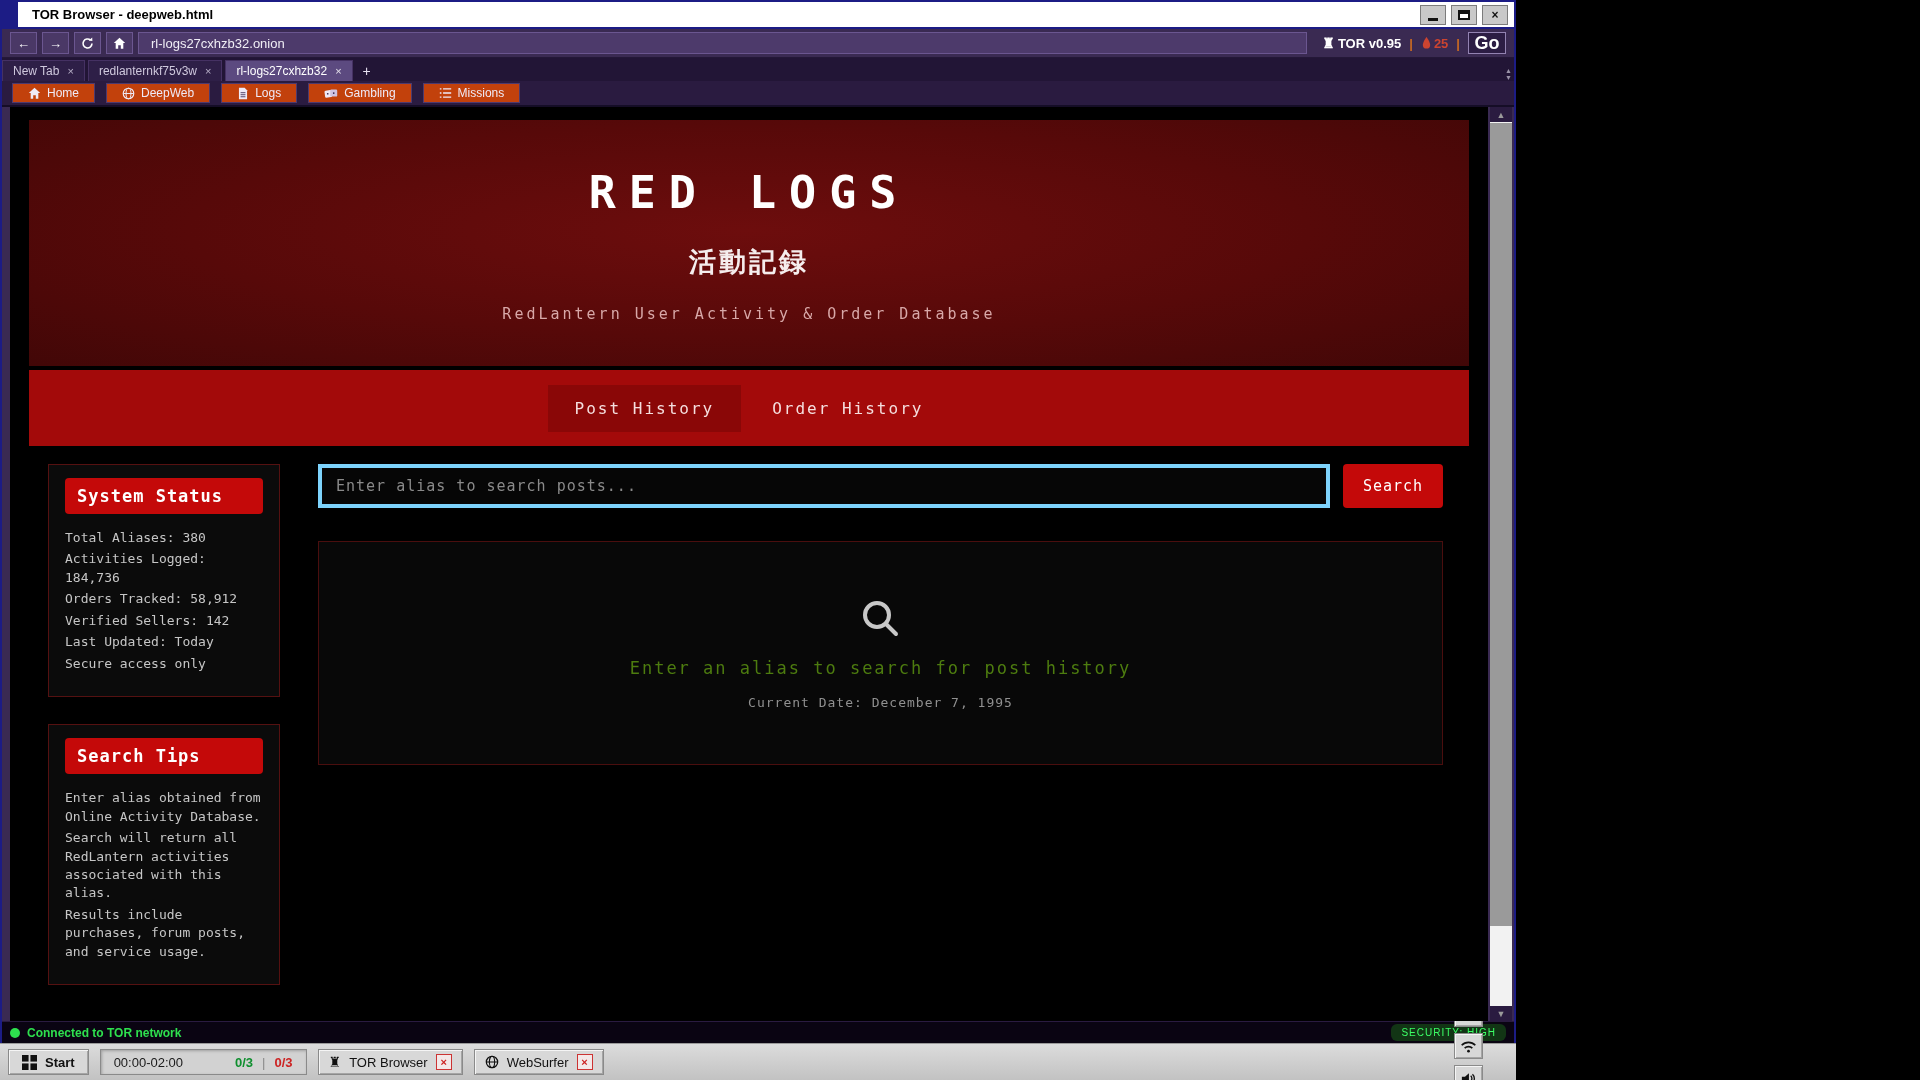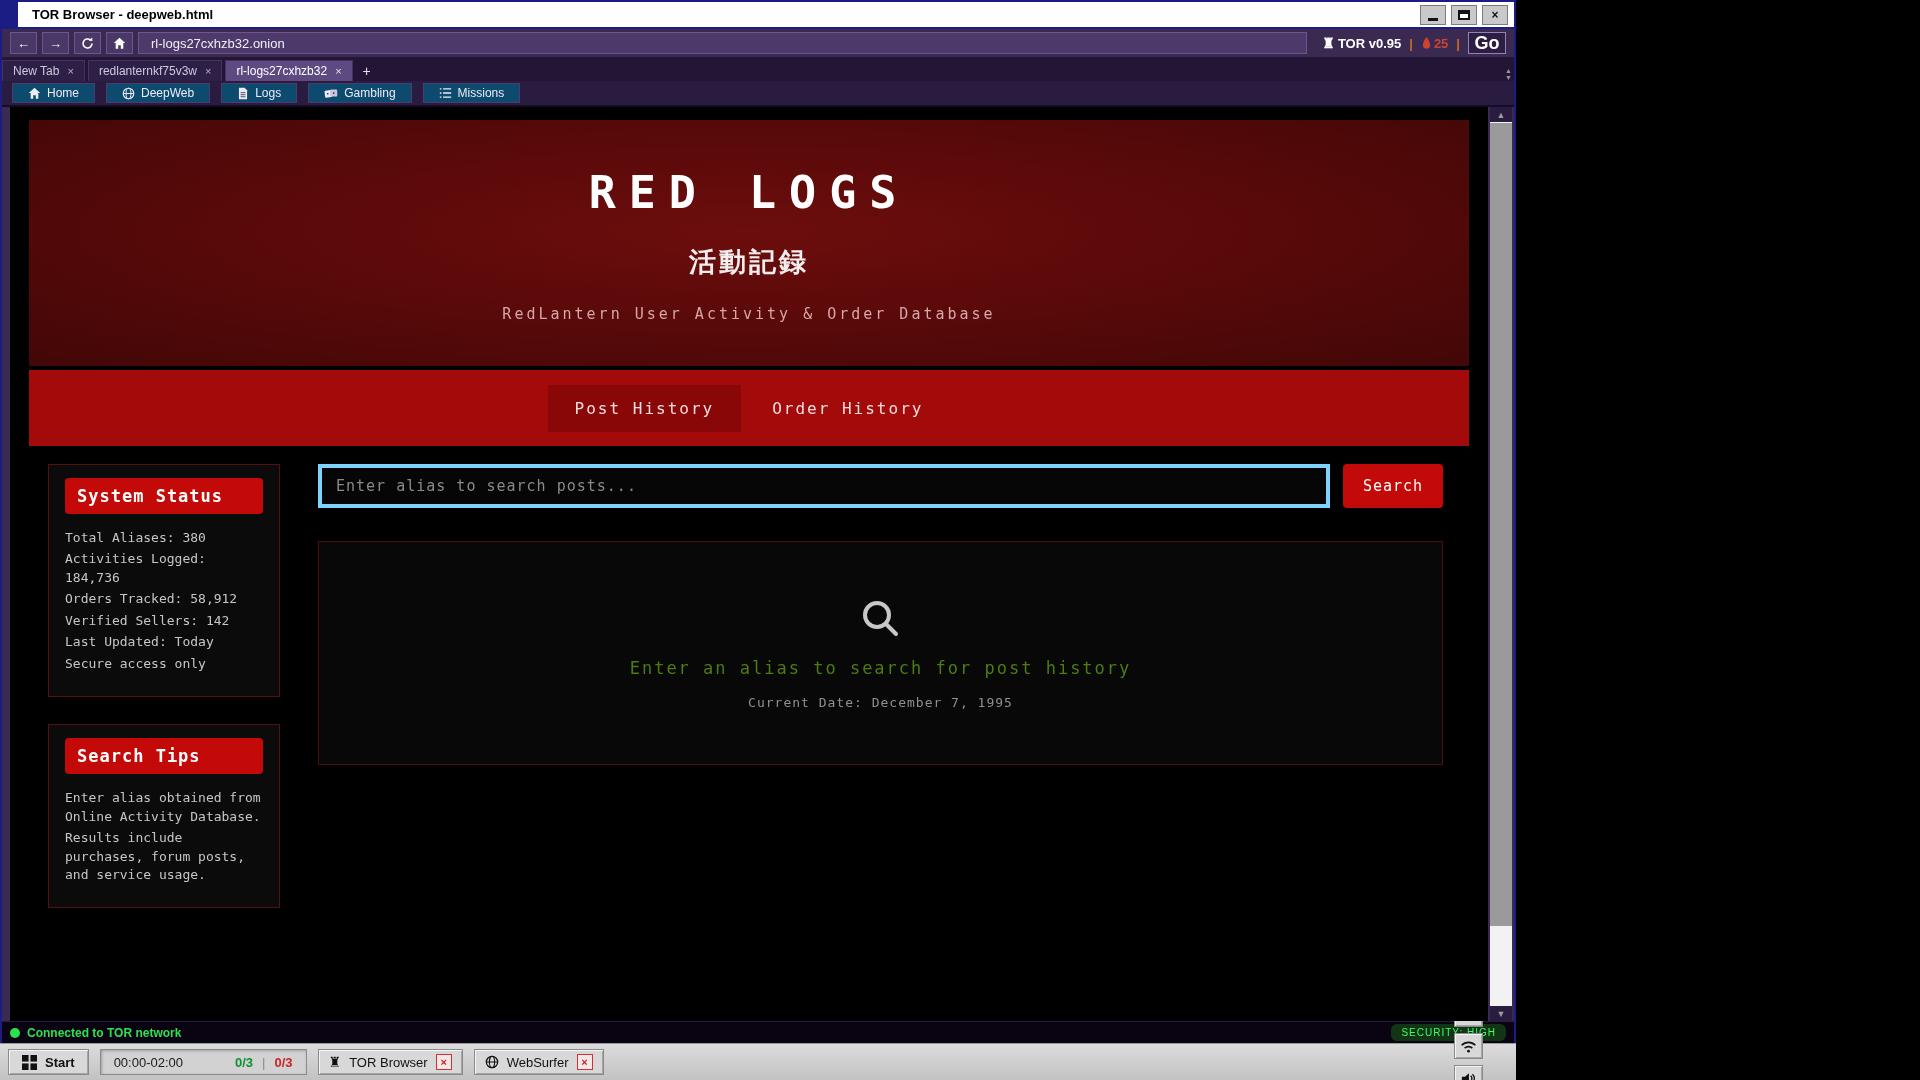--- a/index.html
+++ b/index.html
@@ -32,21 +32,21 @@
   
   .tabbar { height:23px; background:#221536; display:flex; align-items:flex-end; padding:0 0; gap:3px; }
   .tab { height:21px; display:flex; align-items:center; gap:8px; padding:0 10px; background:#2e1f47; color:#cfc8dd; font-size:12px; border:1px solid #453163; border-bottom:none; cursor:pointer; }
   .tab.active { background:#5c4a80; color:#fff; }
   .tab .tclose { font-size:11px; opacity:.85; }
   .plus-btn { height:21px; width:22px; display:flex; align-items:center; justify-content:center; color:#e8e2f2; font-size:14px; cursor:pointer; }
   .tab-spinner { margin-left:auto; display:flex; flex-direction:column; justify-content:center; margin-right:2px; color:#9a93a8; font-size:7px; line-height:7px; text-align:center; }
 
   
   .bookmarkbar { height:26px; background:#2a1b40; display:flex; align-items:center; padding:0 10px; gap:11px; border-bottom:2px solid #150d26; }
-  .bm { height:20px; display:flex; align-items:center; gap:6px; padding:0 15px; border:1px solid #4d3a6e; background:#0c4a6e; color:#efeaf7; font-size:12px; cursor:pointer; white-space:nowrap; }
+  .bm { height:20px; display:flex; align-items:center; gap:6px; padding:0 15px; border:1px solid #4d3a6e; background:#c2410c; color:#efeaf7; font-size:12px; cursor:pointer; white-space:nowrap; }
   .bm svg { flex:none; }
 
   
   .viewport { flex:1; display:flex; min-height:0; background:#3a2a52; }
   .page-scroll { flex:1; margin-left:8px; background:#000; overflow:hidden; position:relative; font-family:"DejaVu Sans Mono","Liberation Mono",monospace; }
   .scrollbar { width:22px; margin:0 2px; display:flex; flex-direction:column; }
   .sb-btn { height:15px; display:flex; align-items:center; justify-content:center; color:#9a9a9a; font-size:9px; background:#2a1b40; cursor:pointer; }
   .sb-track { flex:1; background:#f2f2f2; position:relative; }
   .sb-thumb { position:absolute; left:0; right:0; top:1px; bottom:9%; background:#9a9a9a; }
 
@@ -239,20 +239,21 @@
                 <div>Verified Sellers: 142</div>
                 <div>Last Updated: Today</div>
                 <div>Secure access only</div>
               </div>
             </div>
 
             <div class="panel">
               <div class="panel-h">Search Tips</div>
               <div class="panel-lines">
                 <div>Enter alias obtained from Online Activity Database.</div>
+                <div>Search will return all RedLantern activities associated with this alias.</div>
                 <div>Results include purchases, forum posts, and service usage.</div>
               </div>
             </div>
 
           </div>
 
           <div class="main">
             <div class="search-row">
               <input class="search-input" type="text" placeholder="Enter alias to search posts..." style="">
               <button class="search-btn">Search</button>

